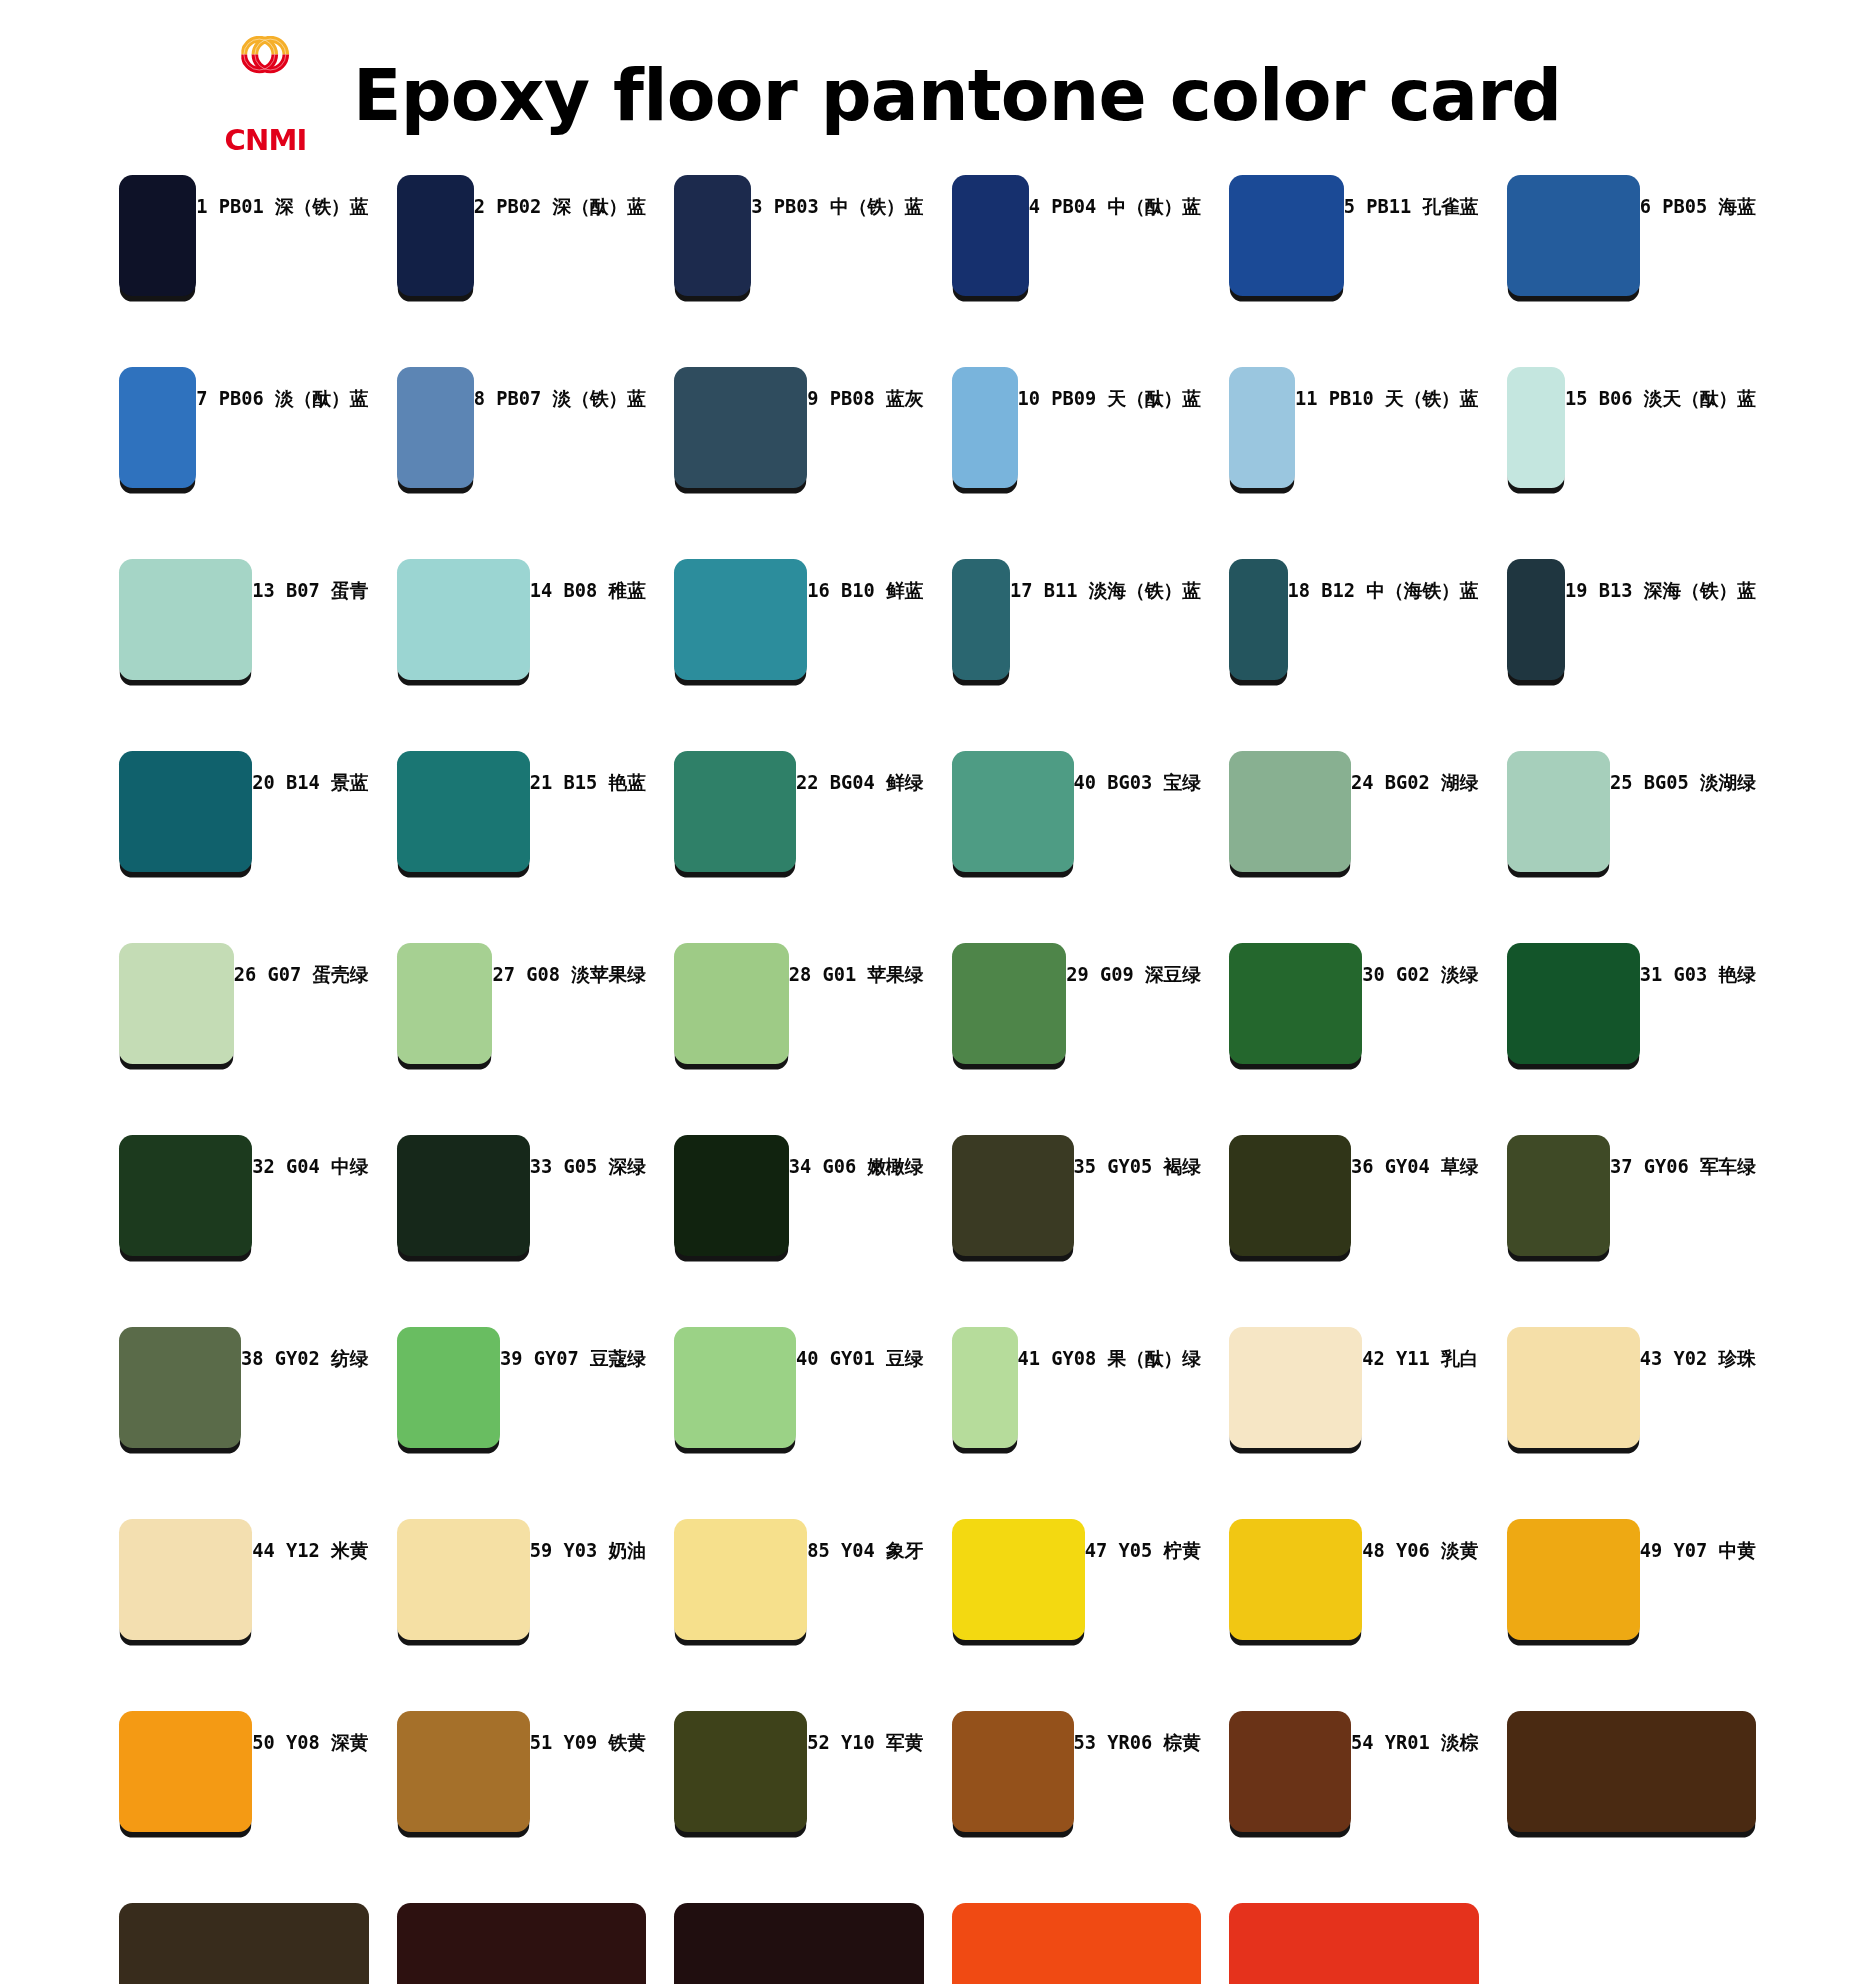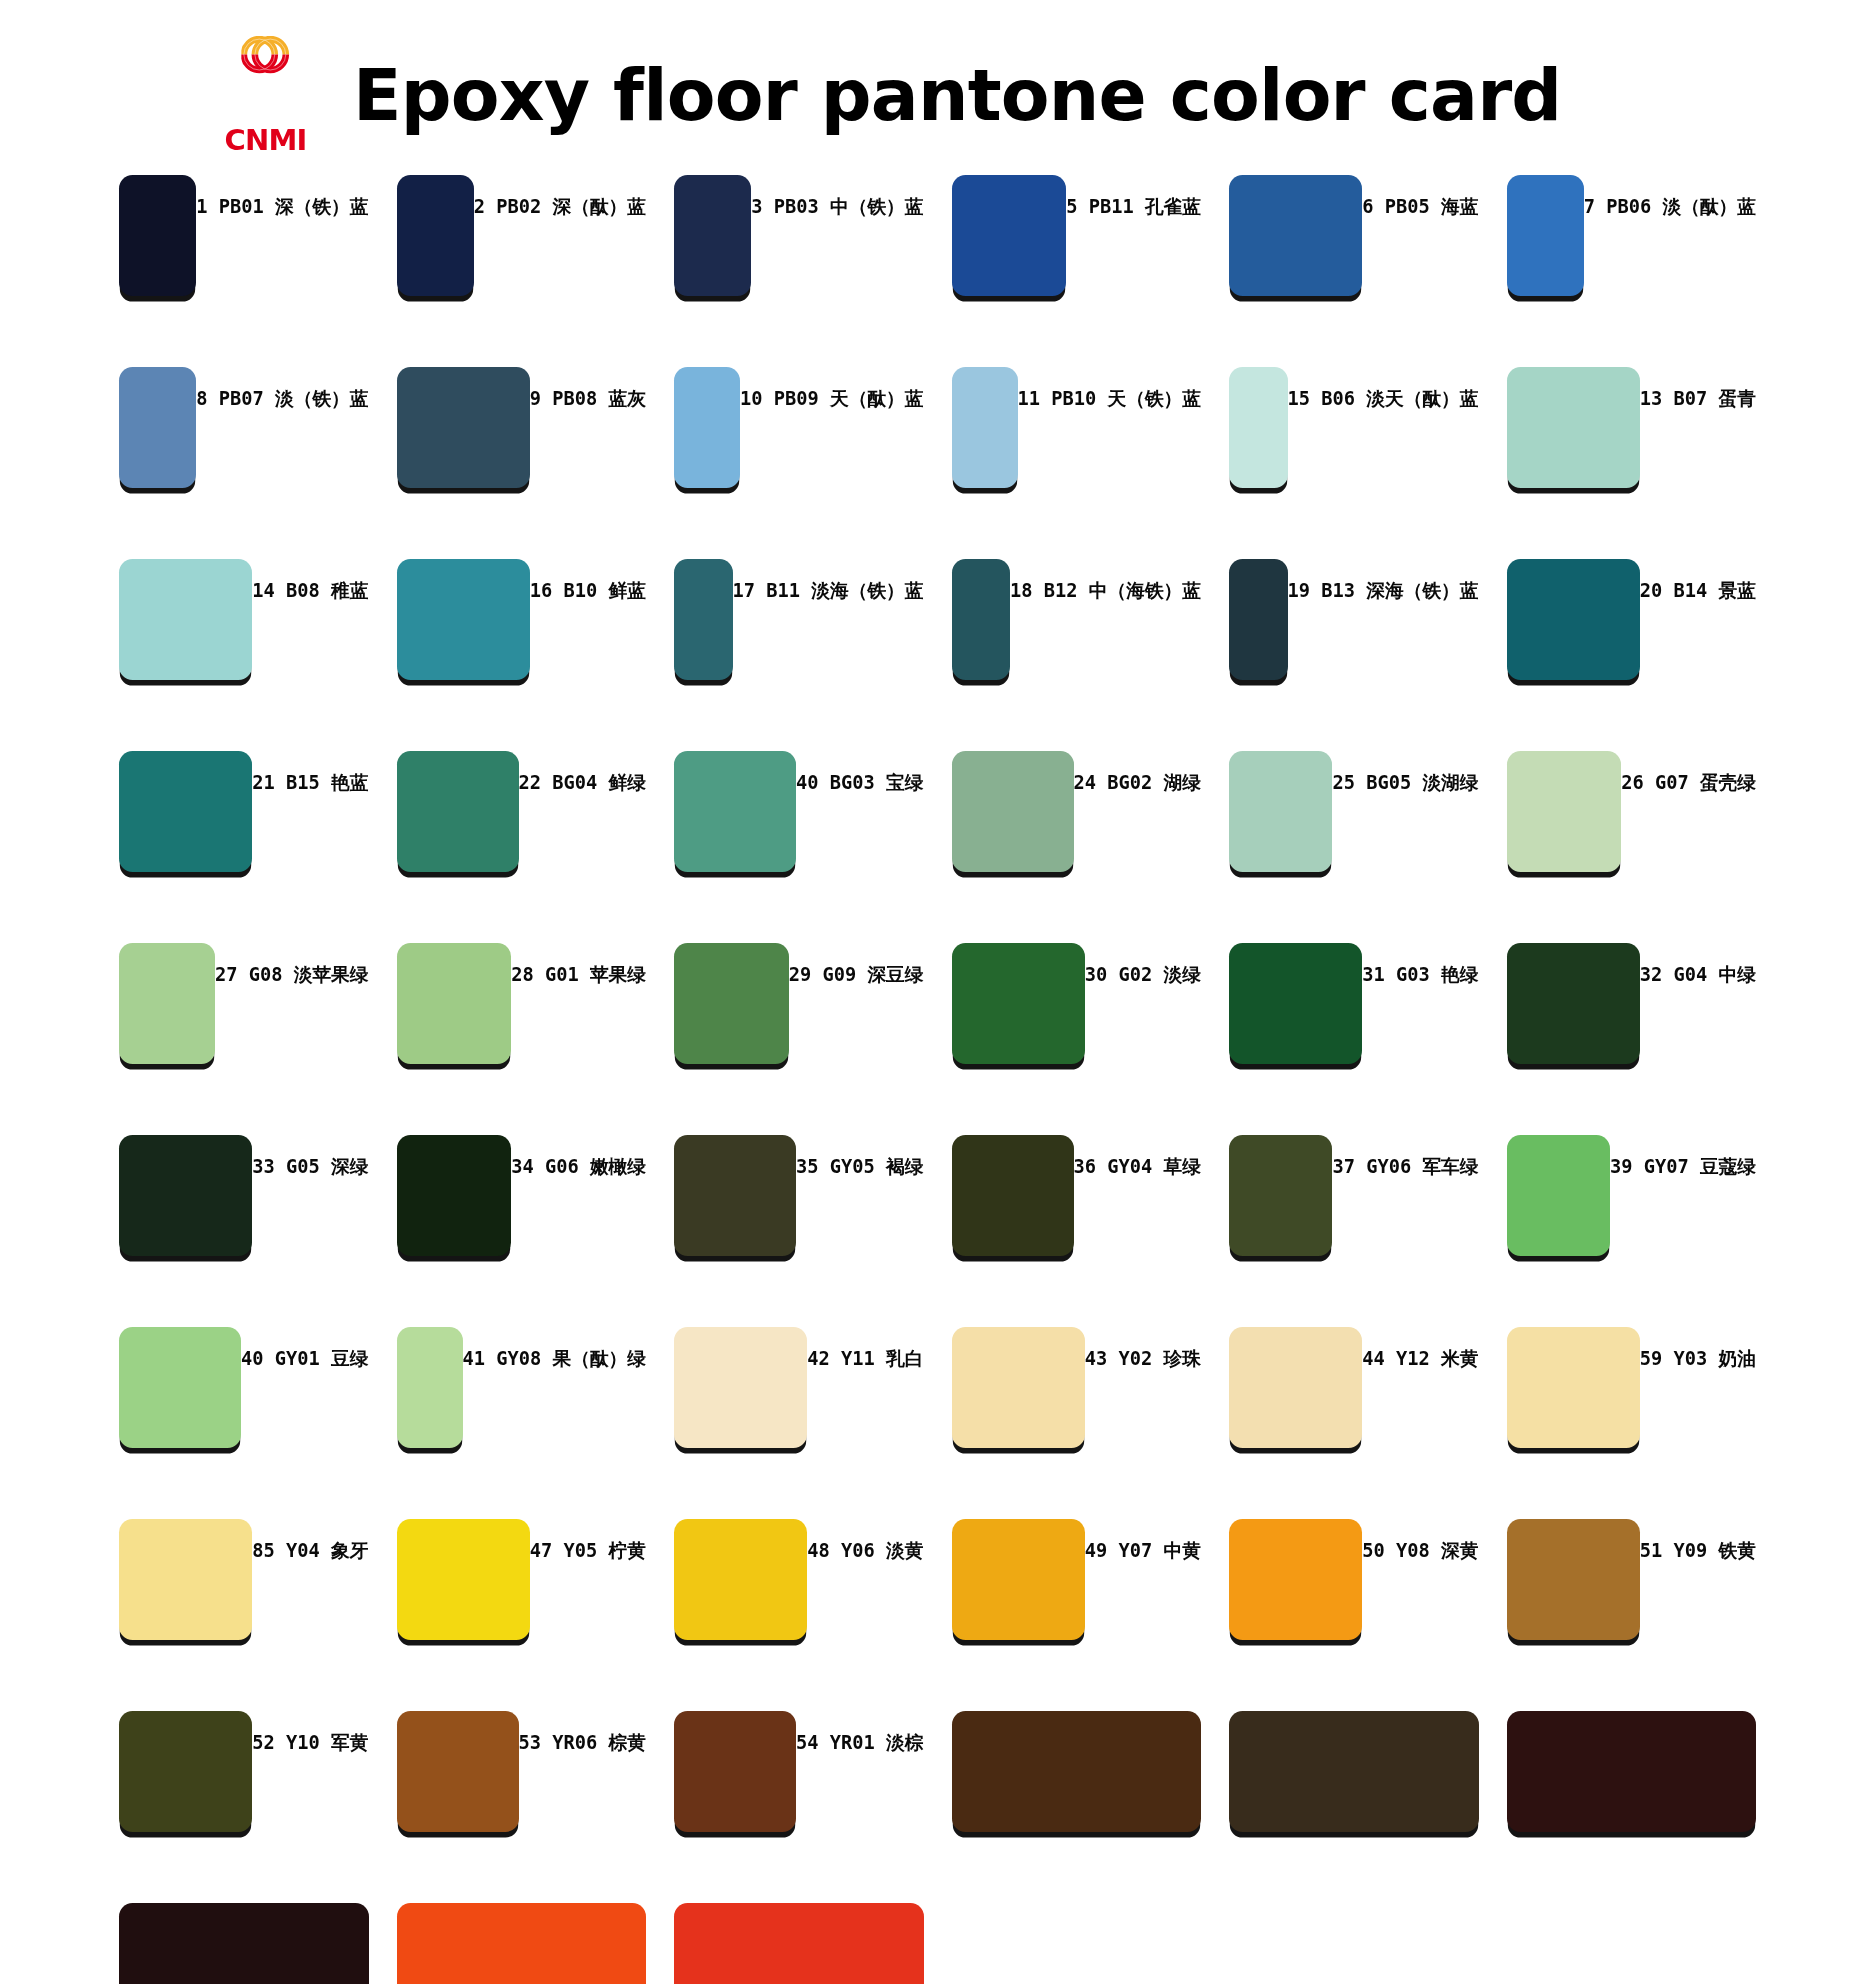--- a/index.html
+++ b/index.html
@@ -128,20 +128,24 @@
       </div>
       <div class="cell">
         <div class="swatch" style="background: rgb(18, 32, 70);"></div>
         <div class="swatch-label">2 PB02 深（酞）蓝</div>
       </div>
       <div class="cell">
         <div class="swatch" style="background: rgb(28, 42, 77);"></div>
         <div class="swatch-label">3 PB03 中（铁）蓝</div>
       </div>
       <div class="cell">
+        <div class="swatch" style="background: rgb(22, 48, 110);"></div>
+        <div class="swatch-label">4 PB04 中（酞）蓝</div>
+      </div>
+      <div class="cell">
         <div class="swatch" style="background: rgb(27, 74, 150);"></div>
         <div class="swatch-label">5 PB11 孔雀蓝</div>
       </div>
       <div class="cell">
         <div class="swatch" style="background: rgb(36, 92, 156);"></div>
         <div class="swatch-label">6 PB05 海蓝</div>
       </div>
       <div class="cell">
         <div class="swatch" style="background: rgb(47, 114, 190);"></div>
         <div class="swatch-label">7 PB06 淡（酞）蓝</div>
@@ -256,20 +260,24 @@
       </div>
       <div class="cell">
         <div class="swatch" style="background: rgb(48, 53, 24);"></div>
         <div class="swatch-label">36 GY04 草绿</div>
       </div>
       <div class="cell">
         <div class="swatch" style="background: rgb(63, 74, 38);"></div>
         <div class="swatch-label">37 GY06 军车绿</div>
       </div>
       <div class="cell">
+        <div class="swatch" style="background: rgb(90, 107, 73);"></div>
+        <div class="swatch-label">38 GY02 纺绿</div>
+      </div>
+      <div class="cell">
         <div class="swatch" style="background: rgb(105, 189, 97);"></div>
         <div class="swatch-label">39 GY07 豆蔻绿</div>
       </div>
       <div class="cell">
         <div class="swatch" style="background: rgb(155, 210, 134);"></div>
         <div class="swatch-label">40 GY01 豆绿</div>
       </div>
       <div class="cell">
         <div class="swatch" style="background: rgb(182, 220, 155);"></div>
         <div class="swatch-label">41 GY08 果（酞）绿</div>

